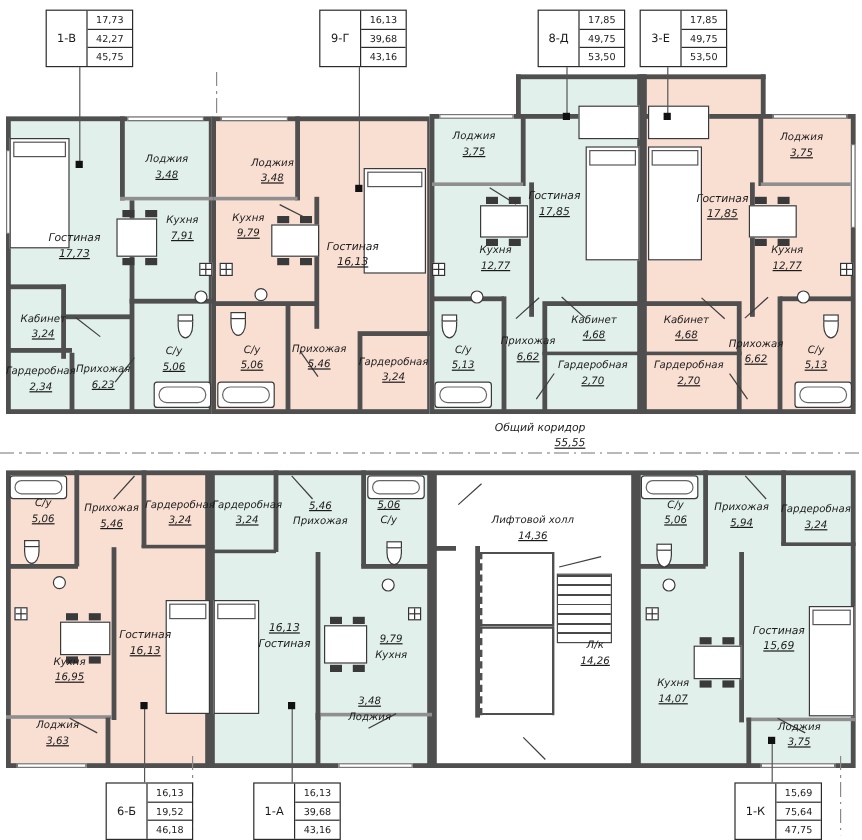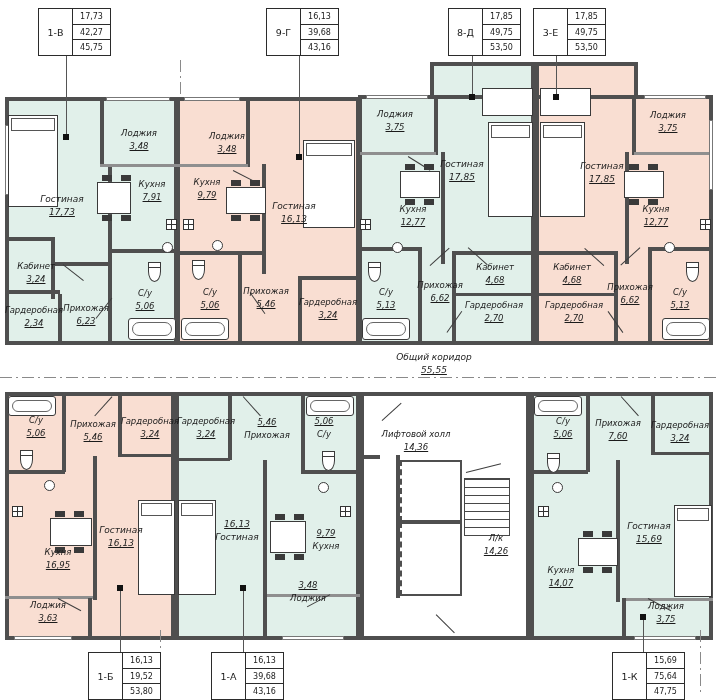--- a/index.html
+++ b/index.html
@@ -370,21 +370,21 @@
   </div>
   <div class="rl" style="left:630px;top:281px;">
     <span>Прихожая</span>
     <span class="area">6,62</span>
   </div>
   <div class="rl" style="left:680px;top:286px;">
     <span>С/у</span>
     <span class="area">5,13</span>
   </div>
 
-  <div class="rl big" style="left:434px;top:351px;">
+  <div class="rl big" style="left:450px;top:351px;text-align:right;">
     <span>Общий коридор</span>
     <span class="area">55,55</span>
   </div>
 
   <div class="rl" style="left:36px;top:414px;">
     <span>С/у</span>
     <span class="area">5,06</span>
   </div>
   <div class="rl" style="left:93px;top:418px;">
     <span>Прихожая</span>
@@ -425,36 +425,36 @@
   </div>
   <div class="rl rev" style="left:326px;top:527px;">
     <span>Кухня</span>
     <span class="area">9,79</span>
   </div>
   <div class="rl rev" style="left:308px;top:579px;">
     <span>Лоджия</span>
     <span class="area">3,48</span>
   </div>
 
-  <div class="rl" style="left:416px;top:428px;">
+  <div class="rl" style="left:444px;top:428px;">
     <span>Лифтовой холл</span>
     <span class="area">14,36</span>
   </div>
   <div class="rl" style="left:496px;top:532px;">
     <span>Л/к</span>
     <span class="area">14,26</span>
   </div>
 
   <div class="rl" style="left:563px;top:415px;">
     <span>С/у</span>
     <span class="area">5,06</span>
   </div>
   <div class="rl" style="left:618px;top:417px;">
     <span>Прихожая</span>
-    <span class="area">7,60</span>
+    <span class="area">5,94</span>
   </div>
   <div class="rl" style="left:680px;top:419px;">
     <span>Гардеробная</span>
     <span class="area">3,24</span>
   </div>
   <div class="rl big" style="left:649px;top:520px;">
     <span>Гостиная</span>
     <span class="area">15,69</span>
   </div>
   <div class="rl" style="left:561px;top:564px;">
@@ -467,25 +467,25 @@
   </div>
 
   <div class="leader" style="left:120px;top:590px;height:62px;"></div>
   <div class="dot" style="left:117px;top:585px;"></div>
   <div class="leader" style="left:243px;top:590px;height:62px;"></div>
   <div class="dot" style="left:240px;top:585px;"></div>
   <div class="leader" style="left:643px;top:620px;height:32px;"></div>
   <div class="dot" style="left:640px;top:614px;"></div>
 
   <div class="tag" style="left:88px;top:652px;">
-    <div class="id">1-Б</div>
+    <div class="id">6-Б</div>
     <div class="vals">
       <div>16,13</div>
       <div>19,52</div>
-      <div>53,80</div>
+      <div>46,18</div>
     </div>
   </div>
   <div class="tag" style="left:211px;top:652px;">
     <div class="id">1-А</div>
     <div class="vals">
       <div>16,13</div>
       <div>39,68</div>
       <div>43,16</div>
     </div>
   </div>

